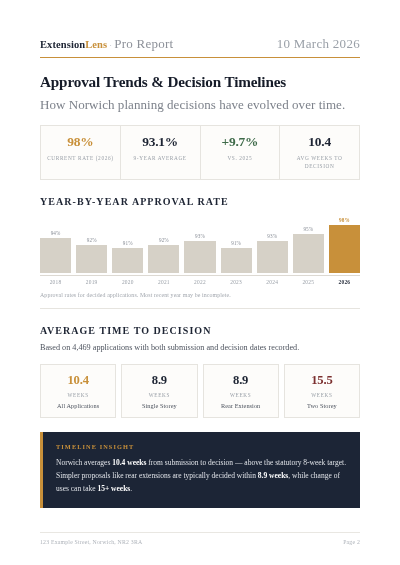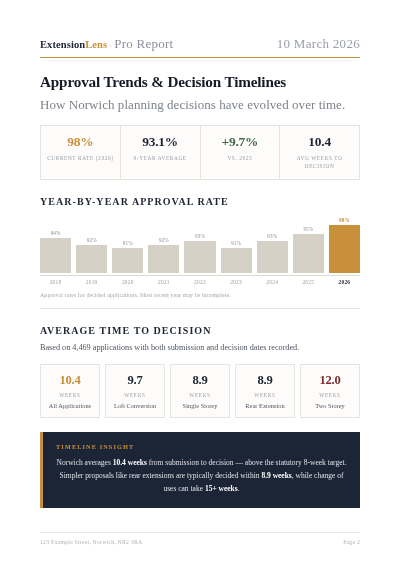--- a/index.html
+++ b/index.html
@@ -230,21 +230,20 @@
     font-weight: bold;
     letter-spacing: 1.1px;
     text-transform: uppercase;
     color: #c8903a;
   }
   .insight-body {
     margin-top: 7px;
     font-size: 7.5px;
     line-height: 1.72;
     color: #dfe2e7;
-    text-align: center;
   }
   .insight-body b { color: #ffffff; font-weight: bold; }
 
   
   .footer {
     position: absolute;
     left: 40px;
     right: 40px;
     bottom: 20px;
     border-top: 1px solid #e9e7e2;
@@ -348,36 +347,31 @@
   <div class="section">
     <div class="section-head">AVERAGE TIME TO DECISION</div>
     <div class="section-note">Based on 4,469 applications with both submission and decision dates recorded.</div>
     <div class="weeks-strip" id="weeks-strip">
         <div class="week-card">
           <div class="week-value gold">10.4</div>
           <div class="week-unit">WEEKS</div>
           <div class="week-name">All Applications</div>
         </div>
         <div class="week-card">
-          <div class="week-value ">9.7</div>
-          <div class="week-unit">WEEKS</div>
-          <div class="week-name">Loft Conversion</div>
-        </div>
-        <div class="week-card">
           <div class="week-value ">8.9</div>
           <div class="week-unit">WEEKS</div>
           <div class="week-name">Single Storey</div>
         </div>
         <div class="week-card">
           <div class="week-value ">8.9</div>
           <div class="week-unit">WEEKS</div>
           <div class="week-name">Rear Extension</div>
         </div>
         <div class="week-card">
-          <div class="week-value maroon">12.0</div>
+          <div class="week-value maroon">15.5</div>
           <div class="week-unit">WEEKS</div>
           <div class="week-name">Two Storey</div>
         </div>
       </div>
   </div>
 
   <div class="insight">
     <div class="insight-head">TIMELINE INSIGHT</div>
     <div class="insight-body" id="insight-body"><span>Norwich averages </span><b>10.4 weeks</b><span> from submission to decision — above the statutory 8-week target. Simpler proposals like rear extensions are typically decided within </span><b>8.9 weeks</b><span>, while change of uses can take </span><b>15+ weeks</b><span>.</span></div>
   </div>

